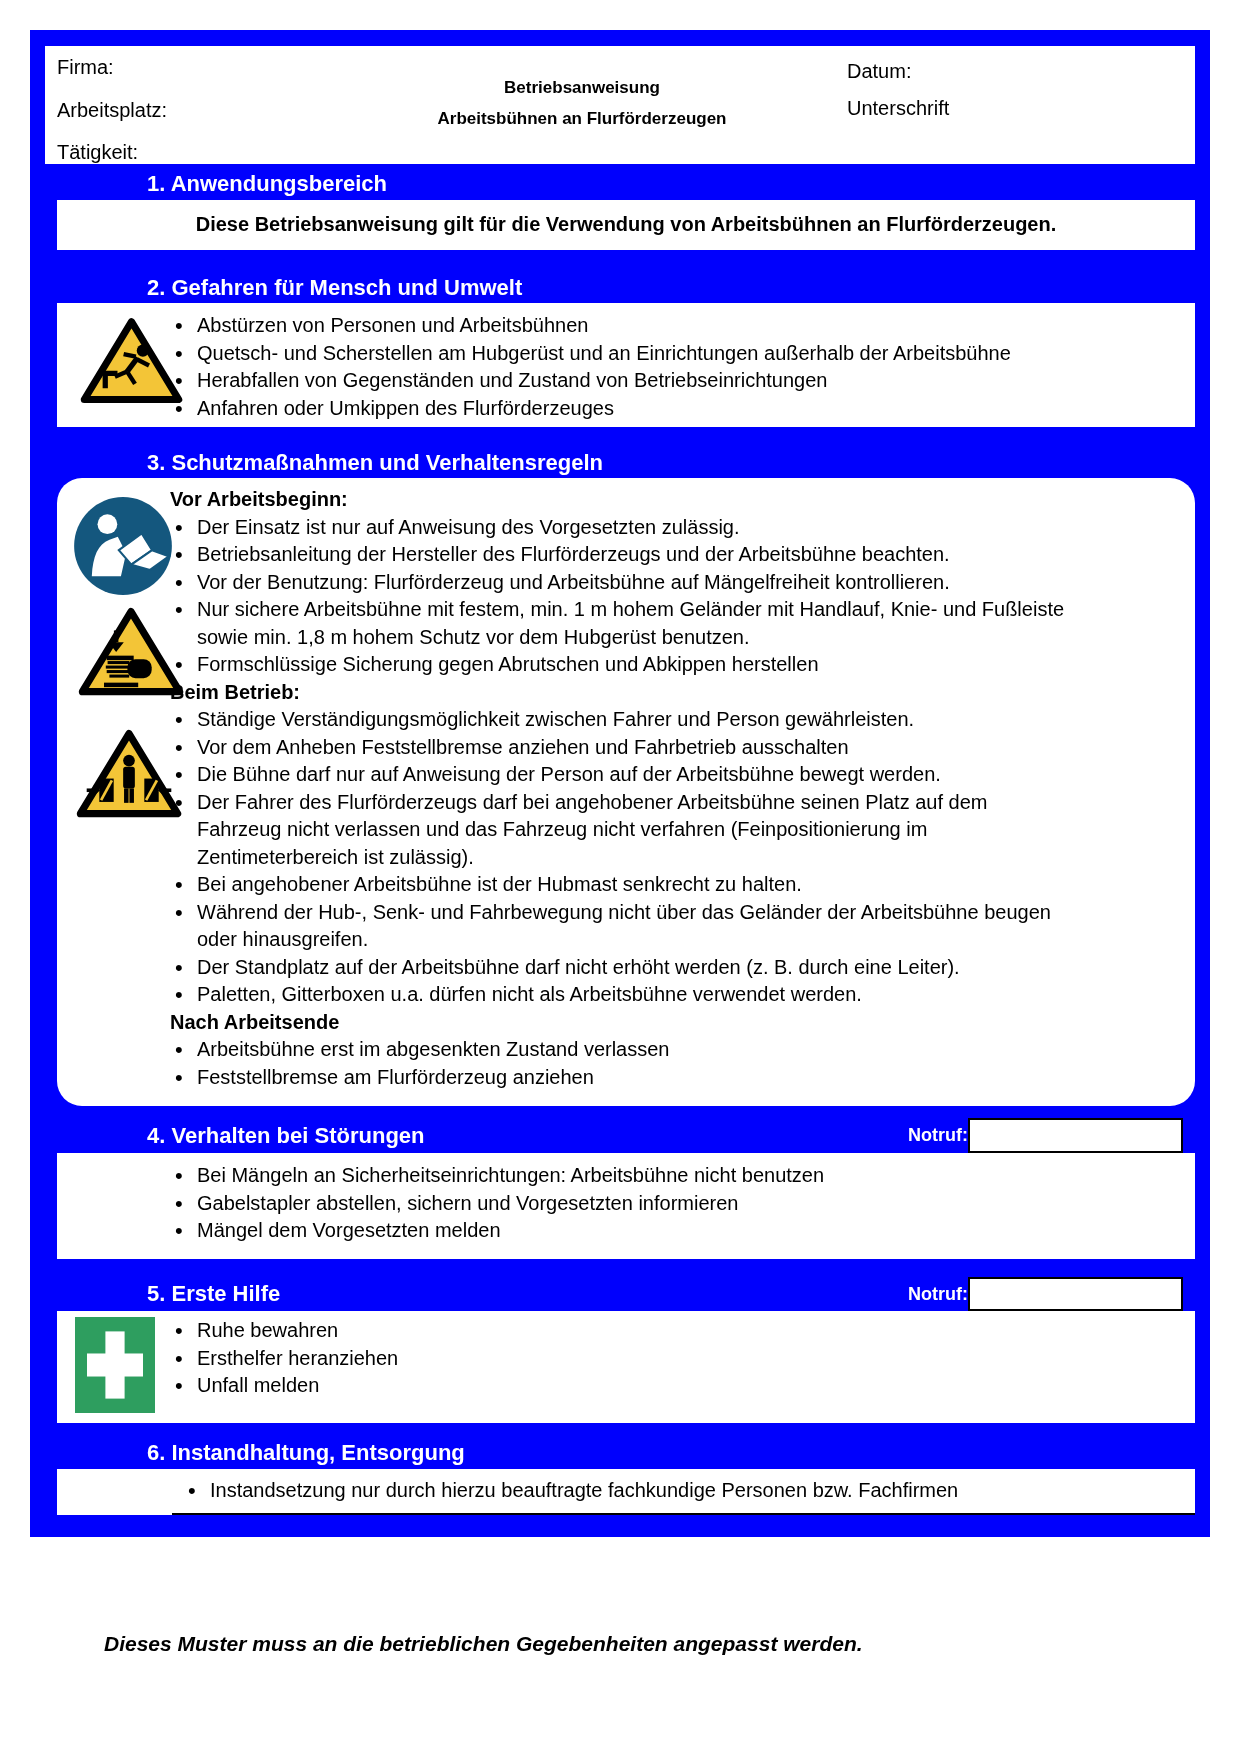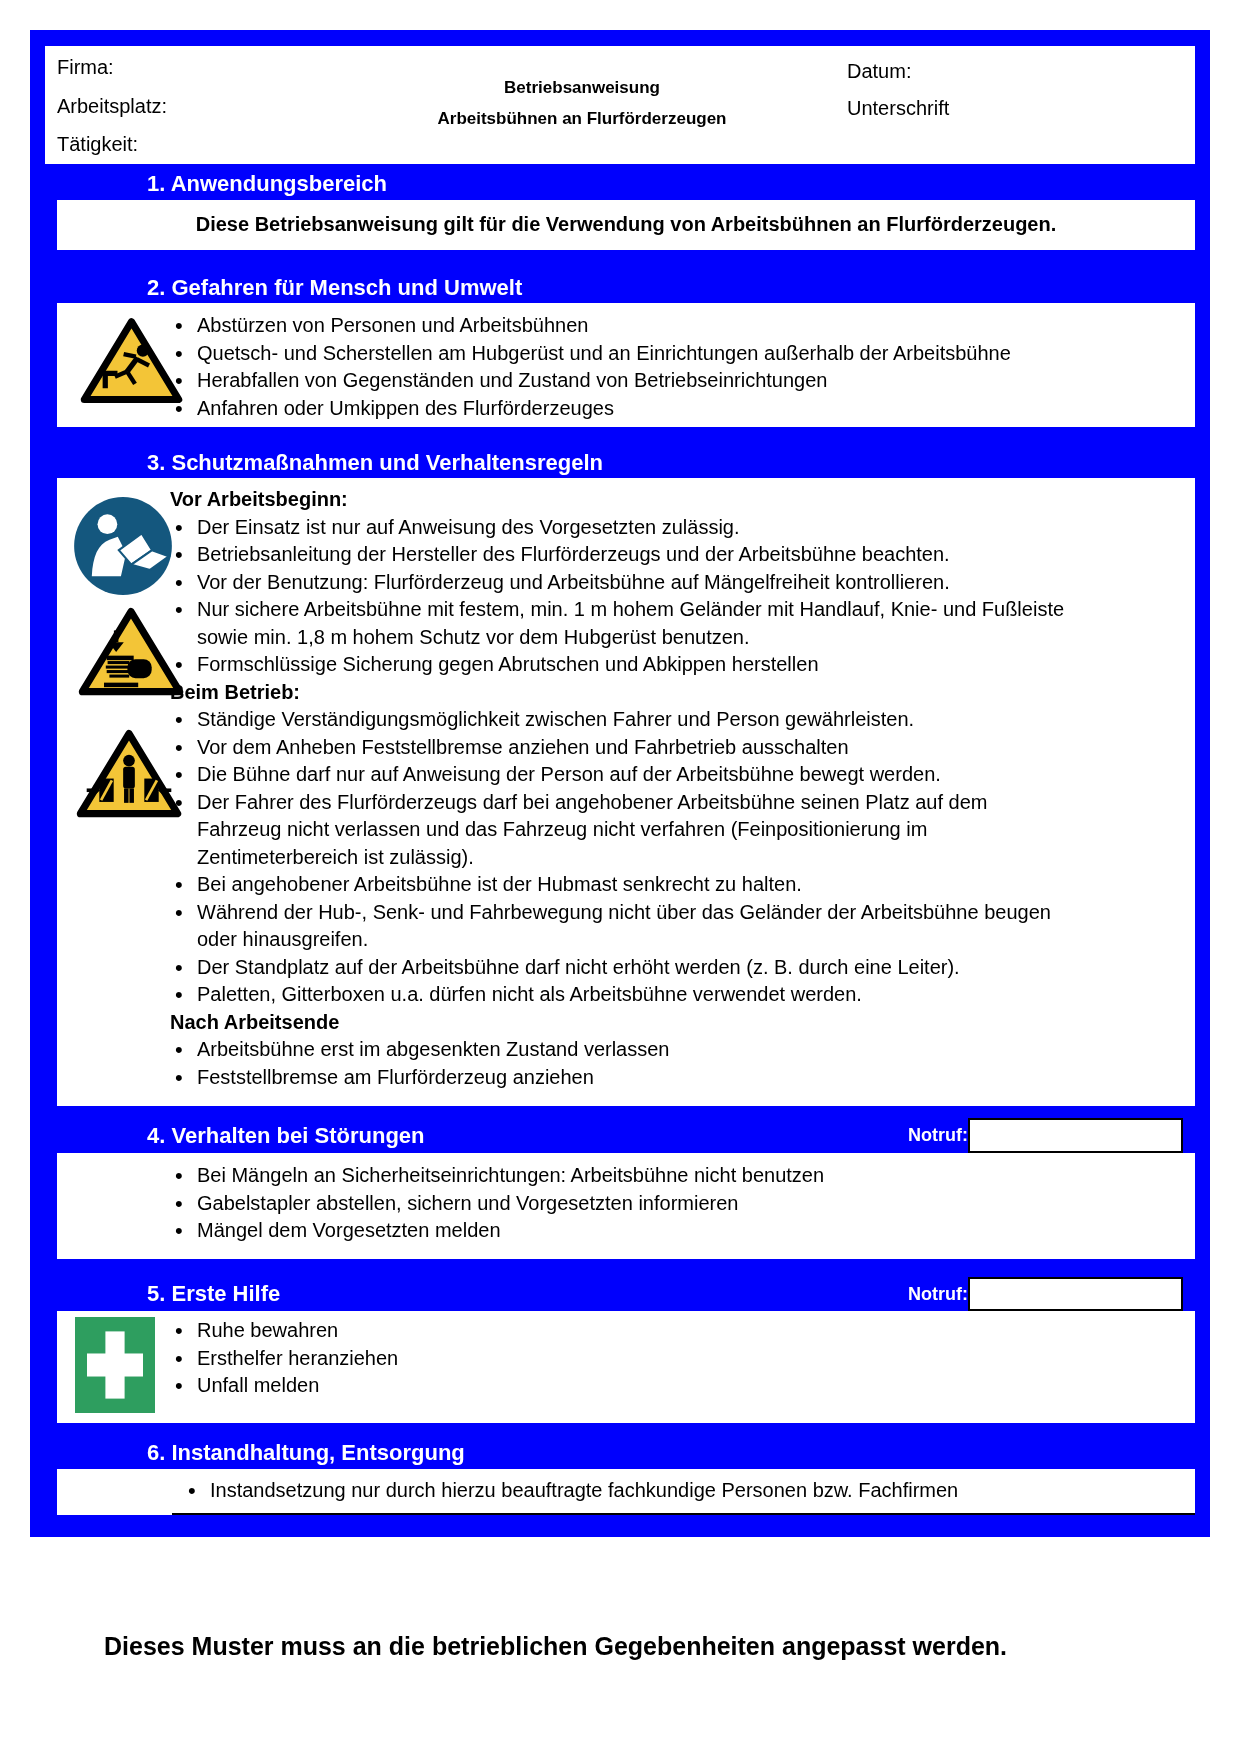--- a/index.html
+++ b/index.html
@@ -8,21 +8,21 @@
     width:1240px; height:1754px; position:relative;
     font-family:"Liberation Sans", sans-serif; color:#000;
   }
   .frame {
     position:absolute; left:30px; top:30px; width:1180px; height:1507px;
     background:#0000FD; padding:16px 15px 0 15px;
   }
   
   .header-box {
     background:#fff; height:118px; display:grid;
-    grid-template-columns:260px 1fr 330px; padding:10px 18px 8px 12px;
+    grid-template-columns:260px 1fr 330px; padding:10px 18px 0 12px;
   }
   .hcol-left { display:flex; flex-direction:column; justify-content:space-between; }
   .hrow { font-size:20px; display:flex; gap:8px; }
   .hfield { flex:1; min-height:22px; }
   .hcol-center { text-align:center; padding-top:16px; }
   .doc-title { font-size:17px; font-weight:bold; line-height:31px; }
   .hcol-right { padding-top:4px; }
   .hcol-right .hrow { margin-bottom:14px; }
   
   .bar {
@@ -37,36 +37,36 @@
     width:215px; height:100%; background:#fff; border:2px solid #000;
   }
   
   .content {
     position:relative; background:#fff; margin-left:12px;
     font-size:20px; line-height:27.5px;
   }
   .c1 { height:50px; display:flex; align-items:center; justify-content:center;
         font-weight:bold; text-align:center; padding:8px 40px; }
   .c2 { height:124px; padding:9px 119px 0 113px; }
-  .c3 { height:628px; padding:8px 125px 0 113px; }
+  .c3 { height:628px; padding:8px 125px 0 113px;border-radius:25px; }
   .c4 { height:106px; padding:9px 125px 0 113px; }
   .c5 { height:112px; padding:6px 125px 0 113px; }
   .c6 { height:46px; padding:8px 60px 0 126px; }
   .group-heading { font-weight:bold; }
   ul.blist { list-style:none; }
   ul.blist li { position:relative; padding-left:27px; }
   ul.blist li::before {
     content:"\2022"; position:absolute; left:5px; top:0; font-size:22px;
   }
   .icon { position:absolute; }
   .bottom-rule { position:absolute; left:115px; right:0; bottom:0; height:2px; background:#000; }
   
   .footer-note {
     position:absolute; left:104px; top:1632px;
-    font-size:25px; font-weight:bold; 
+    font-size:21px; font-weight:bold; font-style:italic;
   }
 </style>
 </head>
 <body>
 
 <div class="frame">
 
   <div class="header-box">
     <div class="hcol-left">
       <div class="hrow">

